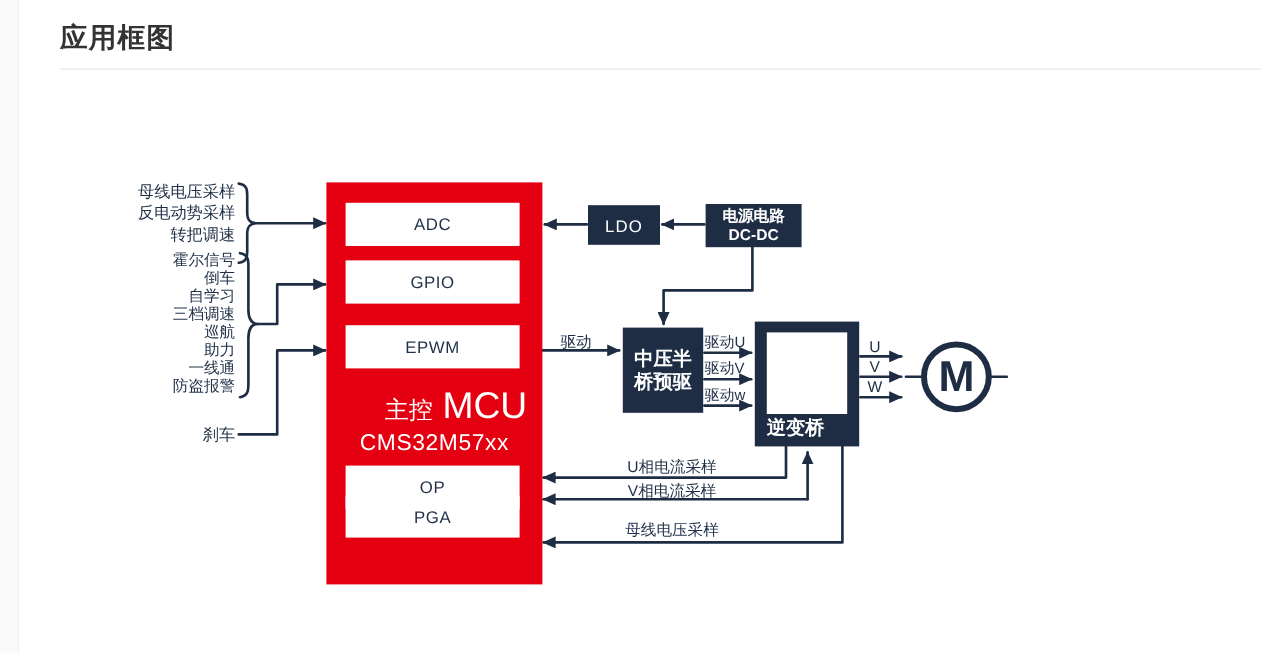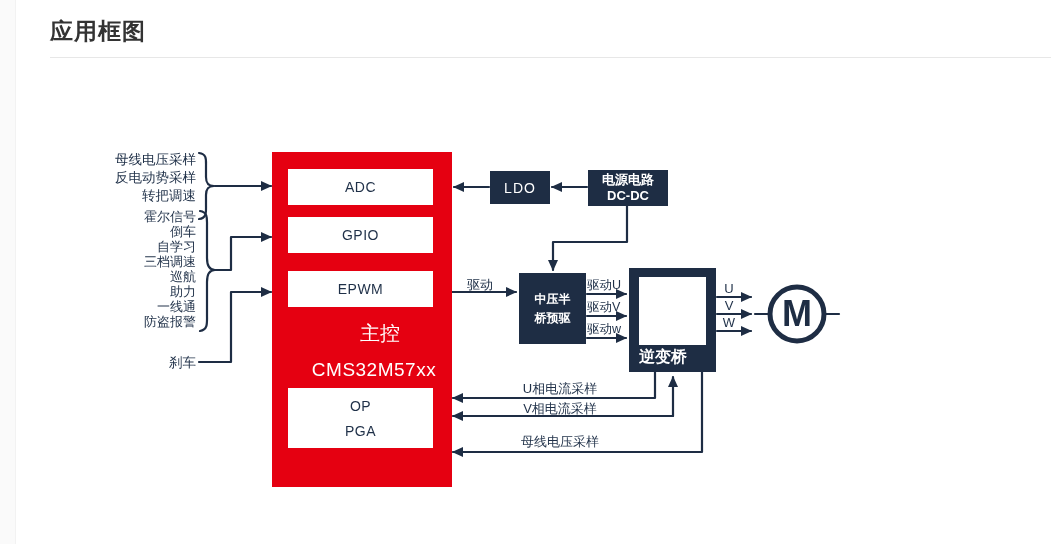--- a/index.html
+++ b/index.html
@@ -11,27 +11,27 @@
   svg.wires{left:0;top:0;width:1051px;height:544px;pointer-events:none;}
 
   
   .mcu-block{left:272px;top:152px;width:180px;height:335px;background:#e50011;}
   .module{left:288px;width:145px;height:36px;background:#fff;display:flex;align-items:center;justify-content:center;
           color:#1f3048;font-size:14px;letter-spacing:.5px;}
   .mod-adc{top:169px;} .mod-gpio{top:217px;} .mod-epwm{top:271px;} .mod-op{top:388px;} .mod-pga{top:413px;height:35px;}
   .mcu-title{left:272px;top:320px;width:216px;display:flex;justify-content:center;align-items:baseline;gap:8px;color:#fff;}
   .mcu-title .t1{font-size:20px;}
   .mcu-title .t2{font-size:31px;}
-  .mcu-part{left:272px;top:359px;width:180px;text-align:center;color:#fff;font-size:19px;letter-spacing:.5px;padding-left:12px;}
+  .mcu-part{left:272px;top:359px;width:180px;text-align:center;color:#fff;font-size:19px;letter-spacing:.5px;}
 
   
   .navy{background:#1e2d44;color:#fff;display:flex;align-items:center;justify-content:center;text-align:center;}
   .ldo-box{left:490px;top:171px;width:60px;height:33px;font-size:14px;letter-spacing:1px;}
   .dcdc-box{left:588px;top:170px;width:80px;height:36px;font-size:13px;font-weight:bold;line-height:16px;flex-direction:column;}
-  .predrv-box{left:519px;top:273px;width:67px;height:71px;font-size:12px;font-weight:bold;line-height:19px;flex-direction:column;}
+  .predrv-box{left:519px;top:273px;width:67px;height:71px;font-size:16px;font-weight:bold;line-height:19px;flex-direction:column;}
   .bridge-box{left:629px;top:268px;width:87px;height:104px;background:#1e2d44;}
   .bridge-inner{left:639px;top:277px;width:67px;height:68px;background:#fff;}
   .bridge-label{left:629px;top:347px;width:68px;text-align:center;color:#fff;font-size:16px;font-weight:bold;}
 
   
   .in-group{left:100px;width:96px;text-align:right;color:#1f3048;}
   .g1{top:151px;font-size:13.5px;line-height:18px;}
   .g2{top:209px;font-size:13px;line-height:15px;}
   .brake{top:355px;font-size:13.5px;line-height:15px;}
   .wire-label{color:#1f3048;font-size:13px;}
@@ -129,20 +129,21 @@
   <div>防盗报警</div>
 </div>
 <div class="abs in-group brake">刹车</div>
 
 <div class="abs mcu-block"></div>
 <div class="abs module mod-adc">ADC</div>
 <div class="abs module mod-gpio">GPIO</div>
 <div class="abs module mod-epwm">EPWM</div>
 <div class="abs mcu-title">
   <span class="t1">主控</span>
+  <span class="t2">MCU</span>
 </div>
 <div class="abs mcu-part">CMS32M57xx</div>
 <div class="abs module mod-op">OP</div>
 <div class="abs module mod-pga">PGA</div>
 
 <div class="abs navy ldo-box">LDO</div>
 <div class="abs navy dcdc-box">
   <div>电源电路</div>
   <div>DC-DC</div>
 </div>

